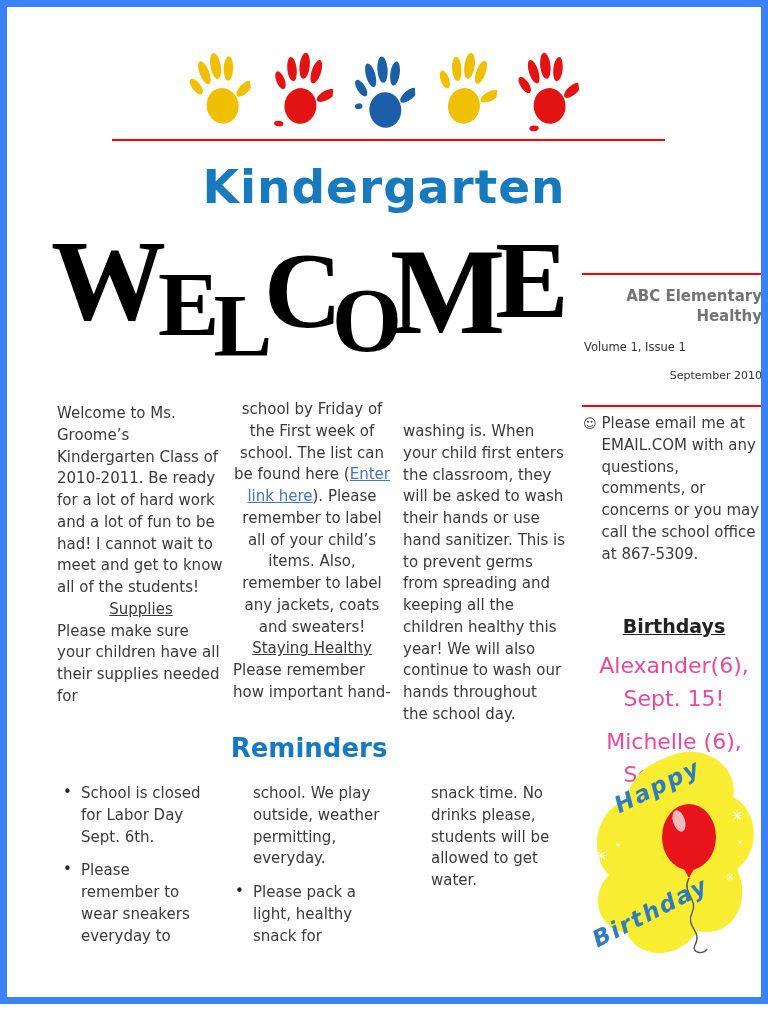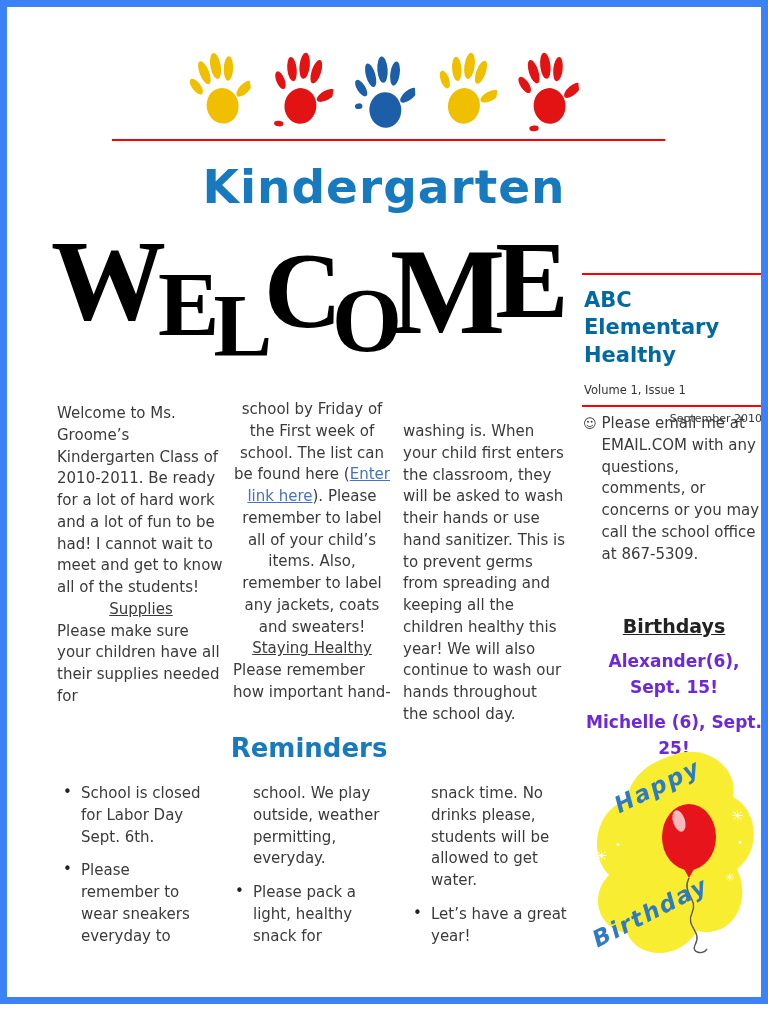--- a/index.html
+++ b/index.html
@@ -34,21 +34,21 @@
   .wm2{font-size:88px;transform:translateY(36px);margin-left:-6px;}
   .wm3{font-size:108px;transform:translateY(8px);margin-left:-8px;}
   .wm4{font-size:90px;transform:translateY(32px);margin-left:-10px;}
   .wm5{font-size:122px;transform:translateY(14px);margin-left:-12px;}
   .wm6{font-size:110px;transform:translateY(-2px);margin-left:-10px;}
 
   
   .masthead{position:absolute;left:575px;top:266px;width:182px;height:134px;
     border-top:2px solid #ff0000;border-bottom:2px solid #ff0000;box-sizing:border-box;
     padding:12px 2px 0 2px;}
-  .masthead .school{ text-align:left;color:#0369a1;font-weight:bold;font-size:21px;line-height:1.3;}
+  .masthead .school{ text-align:right;color:#737373;font-weight:bold;font-size:15px;line-height:1.3;}
   .masthead .meta{font-size:11.5px;color:#333;text-align:left;margin-top:14px;}
   .masthead .meta2{font-size:11px;color:#333;text-align:right;margin-top:15px;}
 
   .friends-heading{position:absolute;left:50px;top:342px;font-size:27px;
     font-weight:bold;color:#1779be;}
 
   
   .bodycol{position:absolute;font-size:15px;line-height:1.45;}
   .col1{left:50px;top:396px;width:168px;}
   .col2{left:226px;top:392px;width:158px;text-align:center;}
@@ -58,21 +58,21 @@
   .bodycol p{margin:0;}
   a.doclink{color:#4472c4;text-decoration:underline;cursor:pointer;}
 
   
   .contact{position:absolute;left:576px;top:406px;width:184px;font-size:15px;
     line-height:1.45;display:flex;}
   .contact .smiley{font-size:13px;margin-right:5px;margin-top:2px;flex:0 0 auto;}
   .birthdays{position:absolute;left:576px;top:608px;width:182px;text-align:center;}
   .birthdays .bhead{font-size:19px;font-weight:bold;text-decoration:underline;
     color:#222;margin-bottom:12px;}
-  .birthdays .entry{font-size:17px;font-weight:bold;line-height:1.5;margin-bottom:10px;color:#6d28d9;}
+  .birthdays .entry{font-size:22px;font-weight:normal;line-height:1.5;margin-bottom:10px;color:#ec4899;}
 
   
   .reminders-heading{position:absolute;left:222px;top:726px;width:160px;text-align:center;
     font-size:26px;font-weight:bold;color:#1779be;}
   .rem{position:absolute;top:776px;font-size:15px;line-height:1.45;}
   .rem ul{list-style:none;margin:0;padding:0;}
   .rem li{position:relative;padding-left:24px;margin:0 0 12px;}
   .rem li.b::before{content:"•";position:absolute;left:6px;top:-1px;color:#222;}
   .rem1{left:50px;width:152px;}
   .rem2{left:222px;width:164px;}
@@ -219,21 +219,20 @@
   </div>
   <div class="rem rem2">
     <ul>
       <li>school. We play outside, weather permitting, everyday.</li>
       <li class="b">Please pack a light, healthy snack for</li>
     </ul>
   </div>
   <div class="rem rem3">
     <ul>
       <li>snack time. No drinks please, students will be allowed to get water.</li>
-      <li class="b">Let’s have a great year!</li>
     </ul>
   </div>
 
   <div class="bgfx">
     <svg viewBox="0 0 178 216">
       <path d="M88 6 C120 -6 154 18 148 48 C174 62 176 102 152 120 C168 154 146 190 112 182 C96 210 54 212 42 184 C12 180 4 146 24 126 C2 104 12 60 40 52 C48 24 64 14 88 6 Z" fill="#f9ed32"></path>
       <g>
         <ellipse cx="104" cy="88" rx="27" ry="33" fill="#e8141c"></ellipse>
         <ellipse cx="94" cy="72" rx="6" ry="11" fill="#ffffff" opacity="0.7" transform="rotate(-18 94 72)"></ellipse>
         <path d="M99 120 L109 120 L104 129 Z" fill="#e8141c"></path>

